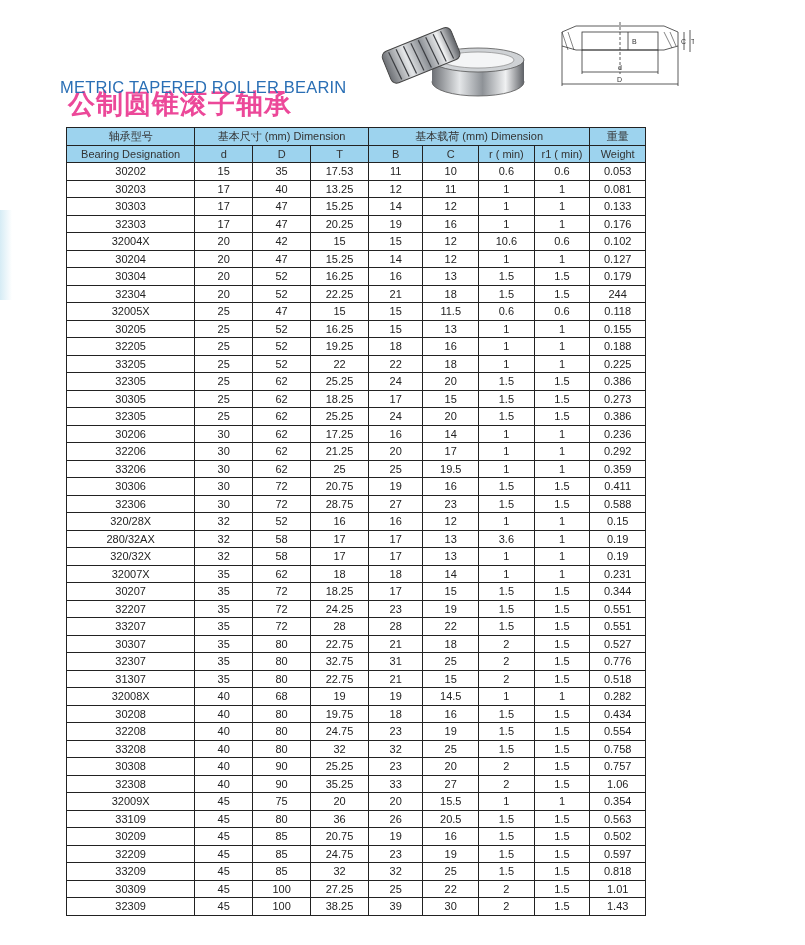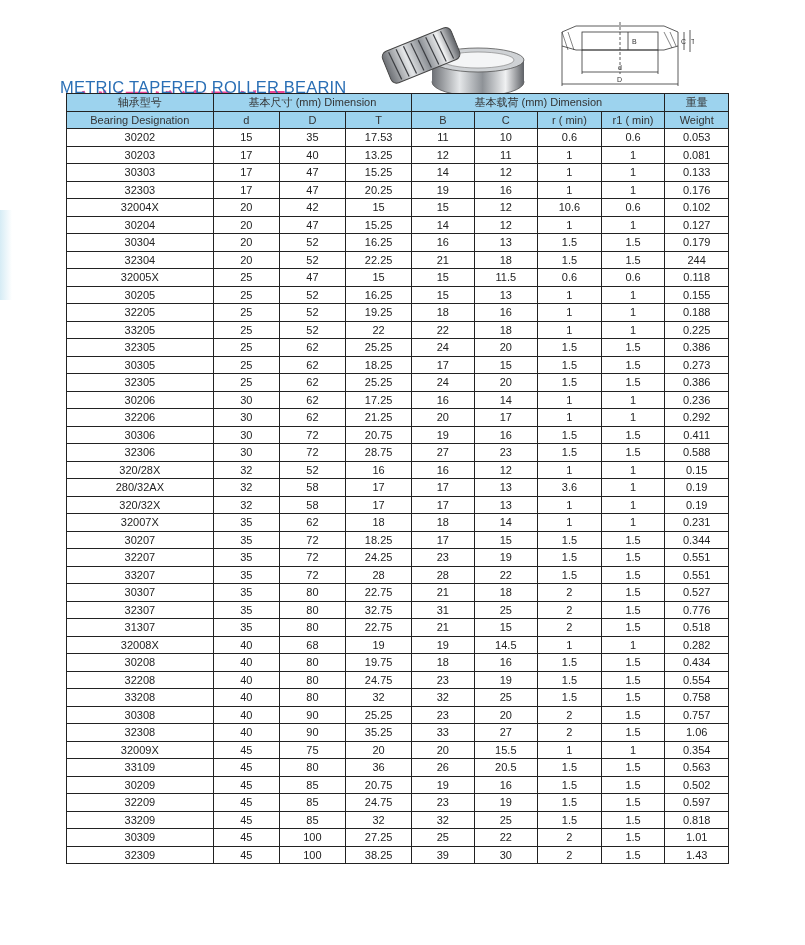--- a/index.html
+++ b/index.html
@@ -2,21 +2,21 @@
 <html><head>
 <meta charset="utf-8">
 <style>
   html, body { margin: 0; padding: 0; background: #ffffff; }
   body { width: 805px; height: 945px; position: relative; overflow: hidden; font-family: "Liberation Sans", sans-serif; }
   .left-glow { position: absolute; left: 0; top: 210px; width: 12px; height: 90px; background: linear-gradient(90deg, #d6ecf5, rgba(255,255,255,0)); }
   .title-cn { position: absolute; left: 68px; top: 40px; font-size: 27px; color: #ec4899; letter-spacing: 1px; font-family: Liberation Serif, serif; font-weight: bold; margin-top: 46px; }
   .title-en { position: absolute; left: 60px; top: 78px; font-size: 16.5px; color: #2a6fb5; letter-spacing: 0.2px; }
   .bearing-photo { position: absolute; left: 378px; top: 20px; width: 150px; height: 80px; }
   .diagram { position: absolute; left: 556px; top: 18px; width: 138px; height: 76px; }
-  table { position: absolute; left: 66px; top: 93px; width: 663px; border-collapse: collapse; table-layout: fixed; }
+  table { position: absolute; left: 66px; top: 127px; width: 580px; border-collapse: collapse; table-layout: fixed; }
   th, td { border: 1px solid #222; text-align: center; font-size: 11px; color: #222; padding: 0; height: 16.5px; line-height: 16.5px; }
   th { background: #9dd3ee; font-weight: normal; color: #333; }
   col.c0 { width: 113px; } col.c1 { width: 51px; } col.c2 { width: 51px; } col.c3 { width: 51px; }
   col.c4 { width: 48px; } col.c5 { width: 49px; } col.c6 { width: 49px; } col.c7 { width: 49px; } col.c8 { width: 49px; }
 </style>
 </head>
 <body>
 
 <div class="left-glow"></div>
 
@@ -290,20 +290,31 @@
         <td>30</td>
         <td>62</td>
         <td>21.25</td>
         <td>20</td>
         <td>17</td>
         <td>1</td>
         <td>1</td>
         <td>0.292</td>
       </tr>
       <tr>
+        <td>33206</td>
+        <td>30</td>
+        <td>62</td>
+        <td>25</td>
+        <td>25</td>
+        <td>19.5</td>
+        <td>1</td>
+        <td>1</td>
+        <td>0.359</td>
+      </tr>
+      <tr>
         <td>30306</td>
         <td>30</td>
         <td>72</td>
         <td>20.75</td>
         <td>19</td>
         <td>16</td>
         <td>1.5</td>
         <td>1.5</td>
         <td>0.411</td>
       </tr>

